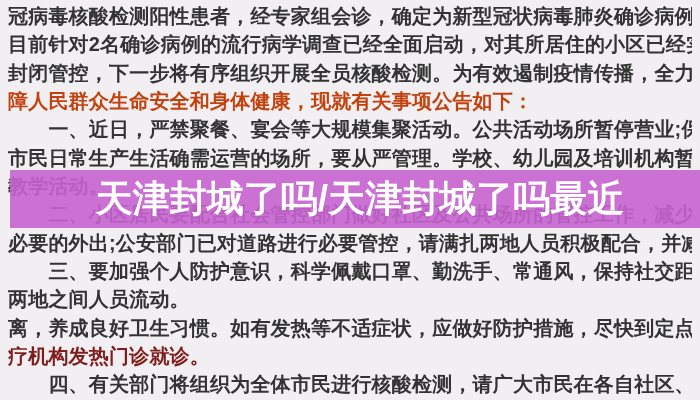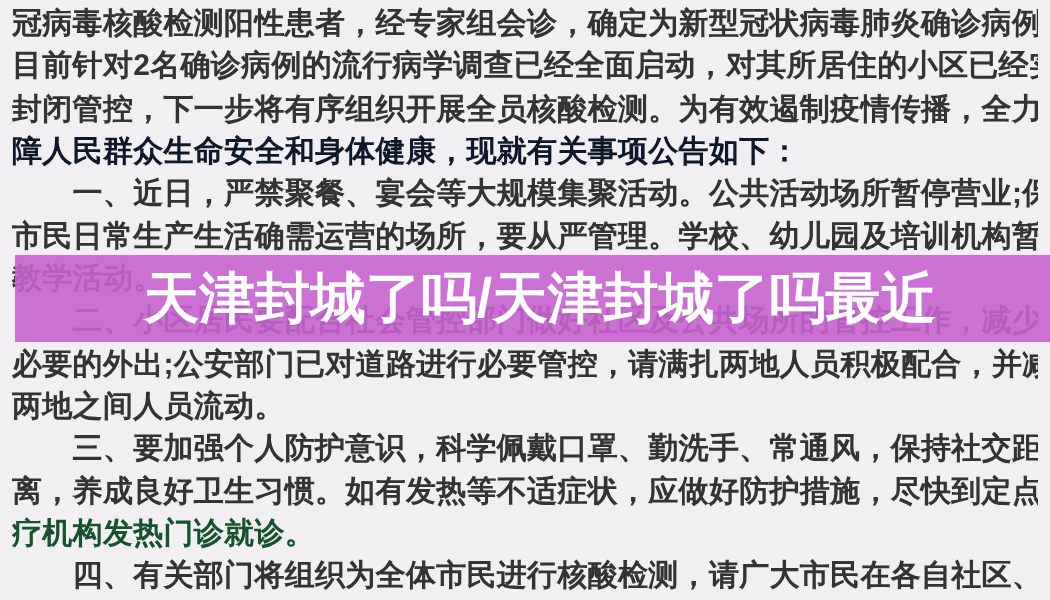--- a/index.html
+++ b/index.html
@@ -56,29 +56,29 @@
 </style>
 </head>
 <body>
 
 <div class="page" style="background: rgb(241, 239, 242);">
   <div class="document">
     <div>
         <div class="doc-line" style="color: rgb(51, 51, 51);">冠病毒核酸检测阳性患者，经专家组会诊，确定为新型冠状病毒肺炎确诊病例。</div>
         <div class="doc-line" style="color: rgb(51, 51, 51);">目前针对2名确诊病例的流行病学调查已经全面启动，对其所居住的小区已经实行</div>
         <div class="doc-line" style="color: rgb(51, 51, 51);">封闭管控，下一步将有序组织开展全员核酸检测。为有效遏制疫情传播，全力保</div>
-        <div class="doc-line" style="color: #0f172a;">障人民群众生命安全和身体健康，现就有关事项公告如下：</div>
+        <div class="doc-line" style="color: #c2410c;">障人民群众生命安全和身体健康，现就有关事项公告如下：</div>
         <div class="doc-line" style="color: rgb(51, 51, 51);">　　一、近日，严禁聚餐、宴会等大规模集聚活动。公共活动场所暂停营业;保障</div>
         <div class="doc-line" style="color: rgb(51, 51, 51);">市民日常生产生活确需运营的场所，要从严管理。学校、幼儿园及培训机构暂停</div>
         <div class="doc-line" style="color: rgb(51, 51, 51);">教学活动。</div>
         <div class="doc-line" style="color: rgb(51, 51, 51);">　　二、小区居民要配合社会管控部门做好社区及公共场所的管控工作，减少不</div>
         <div class="doc-line" style="color: rgb(51, 51, 51);">必要的外出;公安部门已对道路进行必要管控，请满扎两地人员积极配合，并减少</div>
+        <div class="doc-line" style="color: rgb(51, 51, 51);">　　三、要加强个人防护意识，科学佩戴口罩、勤洗手、常通风，保持社交距</div>
         <div class="doc-line" style="color: rgb(51, 51, 51);">两地之间人员流动。</div>
-        <div class="doc-line" style="color: rgb(51, 51, 51);">　　三、要加强个人防护意识，科学佩戴口罩、勤洗手、常通风，保持社交距</div>
         <div class="doc-line" style="color: rgb(51, 51, 51);">离，养成良好卫生习惯。如有发热等不适症状，应做好防护措施，尽快到定点医</div>
-        <div class="doc-line" style="color: #14532d;">疗机构发热门诊就诊。</div>
+        <div class="doc-line" style="color: #7f1d1d;">疗机构发热门诊就诊。</div>
         <div class="doc-line" style="color: rgb(51, 51, 51);">　　四、有关部门将组织为全体市民进行核酸检测，请广大市民在各自社区、单</div>
       </div>
   </div>
   <div class="banner">
     <span class="banner-title" style="color: rgb(255, 255, 255);">天津封城了吗/天津封城了吗最近</span>
   </div>
 </div>
 
 </body></html>

